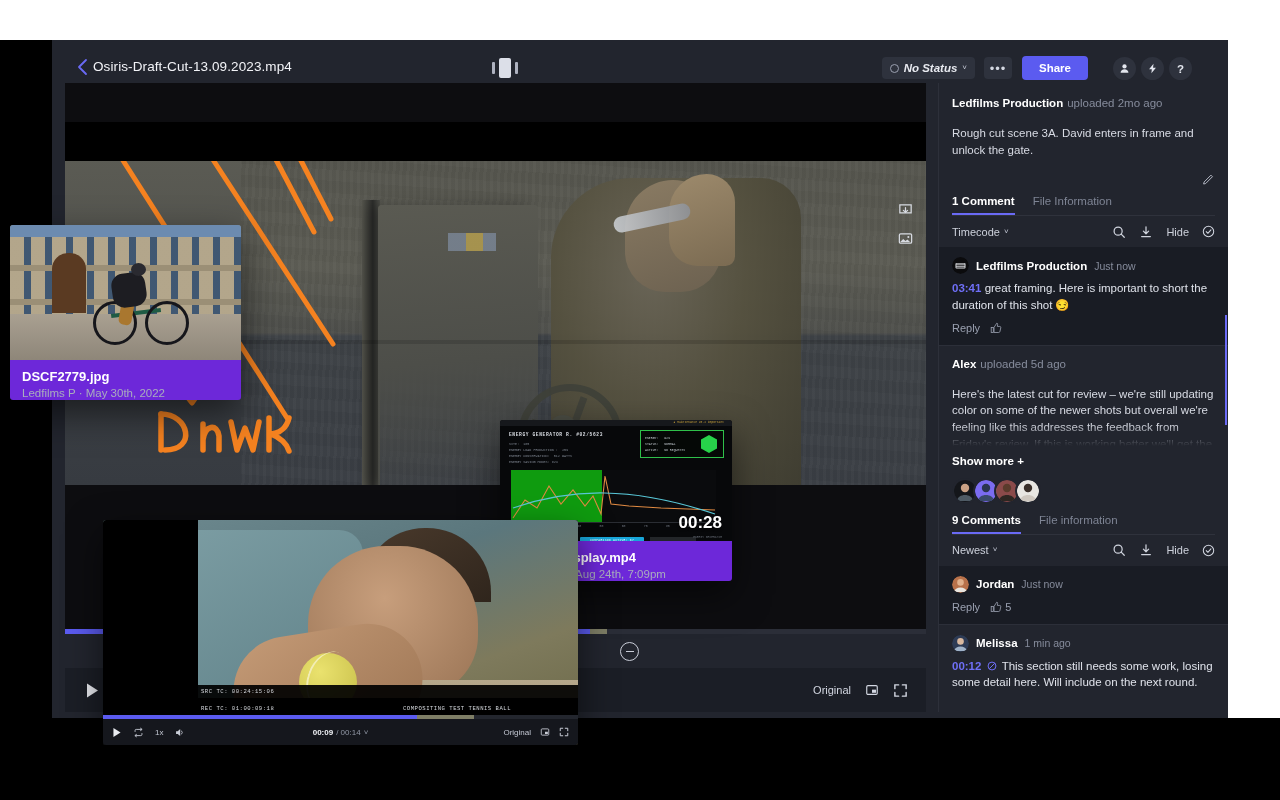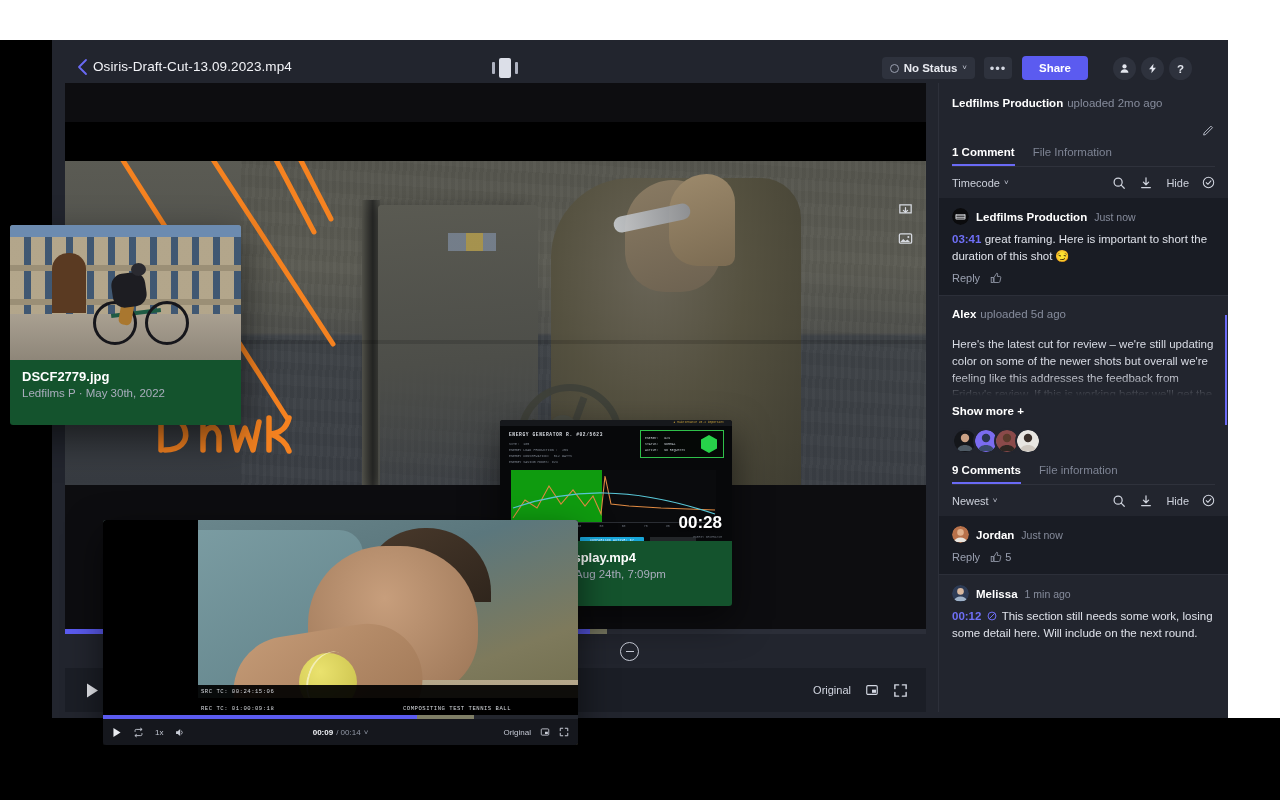--- a/index.html
+++ b/index.html
@@ -20,21 +20,21 @@
               letter-spacing:.1px;white-space:nowrap;}
   .compare-icon{position:absolute;left:440px;top:18px;width:26px;height:20px;cursor:pointer;}
   .cmp-bar{position:absolute;top:4px;width:3px;height:12px;background:#aeb2c0;border-radius:1px;}
   .cmp-bar.l{left:0;}
   .cmp-bar.r{right:0;}
   .cmp-box{position:absolute;left:7px;top:0;width:12px;height:20px;background:#dcdfe8;border-radius:2px;}
 
   .status-pill{position:absolute;right:253px;top:17px;height:22px;display:flex;align-items:center;
                gap:5px;background:#2e323d;border-radius:4px;padding:0 8px;cursor:pointer;}
   .status-dot{width:7px;height:7px;border-radius:50%;border:1.3px solid #9aa0b0;}
-  .status-text{color:#e8eaf0;font-size:11.5px;font-weight:bold;}
+  .status-text{color:#e8eaf0;font-size:11.5px;font-weight:bold;font-style:italic;}
   .caret{font-size:8px;color:#c3c7d4;line-height:1;}
   .dots-btn{position:absolute;right:216px;top:17px;width:28px;height:22px;background:#2e323d;
             border-radius:4px;display:flex;align-items:center;justify-content:center;
             color:#d4d8e2;font-size:13px;letter-spacing:1px;cursor:pointer;}
   .share-btn{position:absolute;right:140px;top:16px;width:66px;height:24px;background:#5b5bf0;
              border-radius:4px;display:flex;align-items:center;justify-content:center;
              color:#fff;font-size:11.5px;font-weight:bold;cursor:pointer;}
   .circ-btn{position:absolute;top:17px;width:23px;height:23px;border-radius:50%;background:#2e323d;
             display:flex;align-items:center;justify-content:center;cursor:pointer;}
   .circ-btn svg{display:block;}
@@ -137,21 +137,21 @@
   .fade-text:after{content:"";position:absolute;left:0;bottom:0;width:100%;height:22px;
     background:linear-gradient(180deg,rgba(34,37,46,0),#22252e);}
   .showmore{margin-top:9px;font-size:11.5px;color:#fff;font-weight:bold;cursor:pointer;}
   .avstack{display:flex;margin-top:11px;}
   .avstack .avatar{width:22px;height:22px;margin-right:-5px;border:2px solid #22252e;}
   .sb-scroll{position:absolute;right:1px;top:232px;width:2px;height:110px;background:#6a6af5;}
 
   
   .card{position:absolute;border-radius:3px;overflow:hidden;
         box-shadow:0 14px 36px rgba(0,0,0,.55);}
-  .card-meta{background:#14532d;padding:9px 12px 26px 12px;}
+  .card-meta{background:#6d28d9;padding:9px 12px 1px 12px;}
   .card-title{color:#fff;font-size:13px;font-weight:bold;}
   .card-sub{color:#a9adbd;font-size:11.5px;margin-top:3px;}
 
   
   #card-photo{left:10px;top:225px;width:231px;}
   .photo-thumb{height:135px;position:relative;overflow:hidden;background:#8a8374;}
   .bldg{position:absolute;inset:0;background:linear-gradient(180deg,#6c8bb0 0 9%,#b2a58a 9% 72%,#9a9386 72% 100%);}
   .bldg-rows{position:absolute;left:0;top:12px;width:231px;height:78px;
     background:repeating-linear-gradient(90deg,#b3a68b 0 14px,#2c4a6e 14px 21px);opacity:.85;}
   .bldg-rows2{position:absolute;left:0;top:12px;width:231px;height:78px;
@@ -370,20 +370,21 @@
     </div>
   </div>
 
   <div class="sidebar">
     <div class="sb-scroll"></div>
 
     <div class="sb-pad">
       <div class="uploader-line">
         <span>Ledfilms Production</span><span class="meta">uploaded 2mo ago</span>
       </div>
+      <div class="desc">Rough cut scene 3A. David enters in frame and unlock the gate.</div>
       <div class="pencil-row">
         <span>
           <svg class="ico" width="13" height="13" viewBox="0 0 16 16">
               <path d="M2.6 12.3 11 3.9l1.9 1.9-8.4 8.4-2.5.6z" fill="none" stroke="#b6bac6" stroke-width="1.2" stroke-linejoin="round"></path>
             </svg>
         </span>
       </div>
 
       <div class="tabs">
         <div class="tab active">1 Comment</div>

